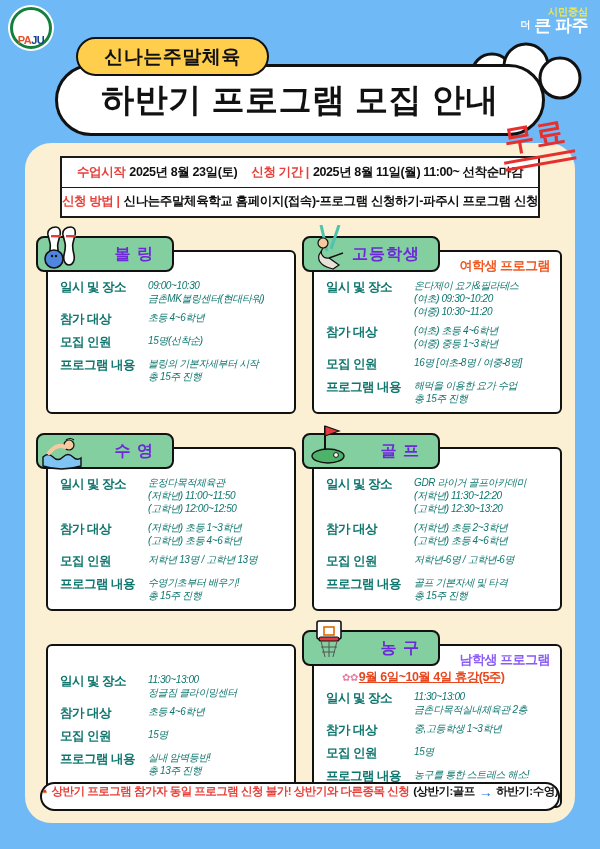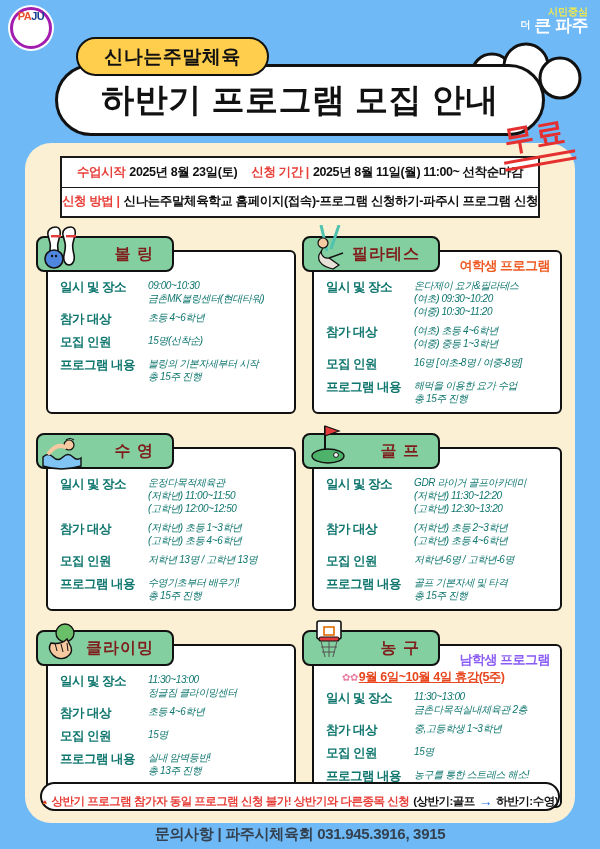--- a/index.html
+++ b/index.html
@@ -8,22 +8,22 @@
     font-family:"Liberation Sans","DejaVu Sans",sans-serif;
     background:#fff;
   }
   .page {
     position:relative; width:600px; height:849px;
     background:#6FB9F6; overflow:hidden;
   }
   
   .paju-emblem {
     position:absolute; left:10px; top:7px; width:42px; height:42px;
-    background:#fff; border:3px solid #a21caf; border-radius:50%;
-    display:flex; align-items:flex-start; justify-content:center;
+    background:#fff; border:3px solid #15803d; border-radius:50%;
+    display:flex; align-items:flex-end; justify-content:center;
     box-shadow:0 0 0 2px #fff;
   }
   .paju-emblem .txt { font-size:11px; font-weight:bold; color:#16418f; letter-spacing:-0.5px; }
   .paju-emblem .txt b:first-child { color:#e8502d; }
   .city-brand { position:absolute; right:12px; top:6px; text-align:right; line-height:1.1; }
   .city-brand .sub { font-size:10px; font-weight:bold; color:#efe84b; }
   .city-brand .main { font-size:17px; font-weight:bold; color:#ffffff; letter-spacing:-0.5px; }
   .city-brand .main .small { font-size:10px; vertical-align:3px; }
   .badge {
     position:absolute; left:76px; top:37px; width:193px; height:39px;
@@ -69,40 +69,40 @@
   .card-body {
     position:absolute; left:10px; top:14px; right:0; bottom:0;
     background:#fff; border:2.5px solid #111; border-radius:6px;
     padding:27px 6px 24px 12px;
   }
   .card-head {
     position:absolute; left:0; top:0; height:36px; min-width:138px; z-index:2;
     background:#84CF9F; border:2.5px solid #111; border-radius:8px;
     display:flex; align-items:center; justify-content:flex-end;
     padding:0 18px 0 46px;
-    font-size:16px; font-weight:900; color:#7f1d1d; letter-spacing:1px;
+    font-size:16px; font-weight:900; color:#6d28d9; letter-spacing:1px;
   }
   .card-icon { position:absolute; left:5px; top:-13px; width:40px; height:46px; }
   .card-tag {
     position:absolute; top:5px; right:10px;
     font-size:13px; font-weight:900; letter-spacing:-0.5px;
   }
   .card-notice {
     font-size:12.5px; font-weight:900; color:#E8471F;
     text-decoration:underline; margin:-4px 0 4px 16px; letter-spacing:-0.5px;
   }
   .card-notice .flower { font-size:10px; color:#e87ca0; text-decoration:none; display:inline-block; margin-right:1px; }
   .row { display:flex; margin-bottom:6px; }
   .row .lbl { width:88px; flex:0 0 88px; font-size:12.5px; font-weight:900; color:#0f766e; letter-spacing:-0.5px; }
   .row .val { font-size:10px; color:#0f766e; line-height:1.3; white-space:pre-line; letter-spacing:-0.4px; font-weight:500;font-style:italic; }
   
   .bottom-notice {
     position:absolute; left:15px; top:639px; width:520px; height:29px;
     background:#fff; border:2px solid #111; border-radius:15px;
-    display:flex; align-items:flex-end; justify-content:center; gap:4px;
+    display:flex; align-items:flex-start; justify-content:center; gap:4px;
     font-size:11.5px; font-weight:bold; white-space:nowrap; letter-spacing:-0.5px;
   }
   .bottom-notice .warn { color:#E8403A; }
   .bottom-notice .blk { color:#111; font-weight:bold; }
   .bottom-notice .arrow { color:#1F6FE0; font-weight:900; font-size:14px; }
   .footer {
     position:absolute; left:0; right:0; top:825px; text-align:center;
     font-size:15px; font-weight:900; color:#32404F; letter-spacing:-0.3px;
   }
 </style>
@@ -183,21 +183,21 @@
 
     <div class="card" style="left:277px; top:93px;">
       <div class="card-head">
         <svg class="card-icon" viewBox="0 0 40 46">
           <path d="M12 0 L18 26" stroke="#4fc2b0" stroke-width="3" fill="none"></path>
           <path d="M30 0 L22 24" stroke="#4fc2b0" stroke-width="3" fill="none"></path>
           <circle cx="14" cy="18" r="5" fill="#f6c9a0" stroke="#111" stroke-width="1.2"></circle>
           <path d="M14 23 C10 28 14 34 20 33 L30 40 L24 44 C16 42 8 38 10 30 Z" fill="#e9e2d8" stroke="#111" stroke-width="1.2"></path>
           <path d="M20 33 L34 28" stroke="#111" stroke-width="1.4"></path>
         </svg>
-        <span>필라테스</span>
+        <span>고등학생</span>
       </div>
       <div class="card-body">
         <div class="card-tag" style="color: rgb(238, 90, 36);">여학생 프로그램</div>
         <div class="row">
             <span class="lbl">일시 및 장소</span>
             <span class="val">온다제이 요가&amp;필라테스
 (여초) 09:30~10:20
 (여중)  10:30~11:20</span>
           </div>
         <div class="row">
@@ -279,28 +279,20 @@
           </div>
         <div class="row">
             <span class="lbl">프로그램 내용</span>
             <span class="val">골프 기본자세 및 타격
 총 15주 진행</span>
           </div>
       </div>
     </div>
 
     <div class="card" style="left:11px; top:487px;">
-      <div class="card-head">
-        <svg class="card-icon" viewBox="0 0 40 46">
-          <circle cx="22" cy="14" r="9" fill="#6abf69" stroke="#111" stroke-width="1.4"></circle>
-          <path d="M8 24 q-4 6 2 12 q6 6 14 2 q6 -4 4 -10 l-4 -8 q-6 6 -16 4 Z" fill="#f6c9a0" stroke="#111" stroke-width="1.4"></path>
-          <path d="M12 24 l2 8 M18 25 l2 8 M24 24 l1 8" stroke="#111" stroke-width="1" fill="none"></path>
-        </svg>
-        <span>클라이밍</span>
-      </div>
       <div class="card-body">
         <div class="row">
             <span class="lbl">일시 및 장소</span>
             <span class="val">11:30~13:00
 정글짐 클라이밍센터</span>
           </div>
         <div class="row">
             <span class="lbl">참가 대상</span>
             <span class="val">초등 4~6학년</span>
           </div>
@@ -356,15 +348,14 @@
         <rect x="2.5" y="11" width="11" height="2.5" rx="1" fill="#f2a13c" stroke="#a11" stroke-width="0.6"></rect>
         <path d="M8 1.5 V3.5 M3 3 L4.5 4.5 M13 3 L11.5 4.5" stroke="#e23c3c" stroke-width="1.2"></path>
       </svg>
       <span class="warn">상반기 프로그램 참가자 동일 프로그램 신청 불가! 상반기와 다른종목 신청</span>
       <span class="blk">(상반기:골프</span>
       <span class="arrow">→</span>
       <span class="blk">하반기:수영)</span>
     </div>
   </div>
 
-  <div class="footer">문의사항 | 파주시체육회 031.945.3916, 3915</div>
 
 </div>
 
 </body></html>

